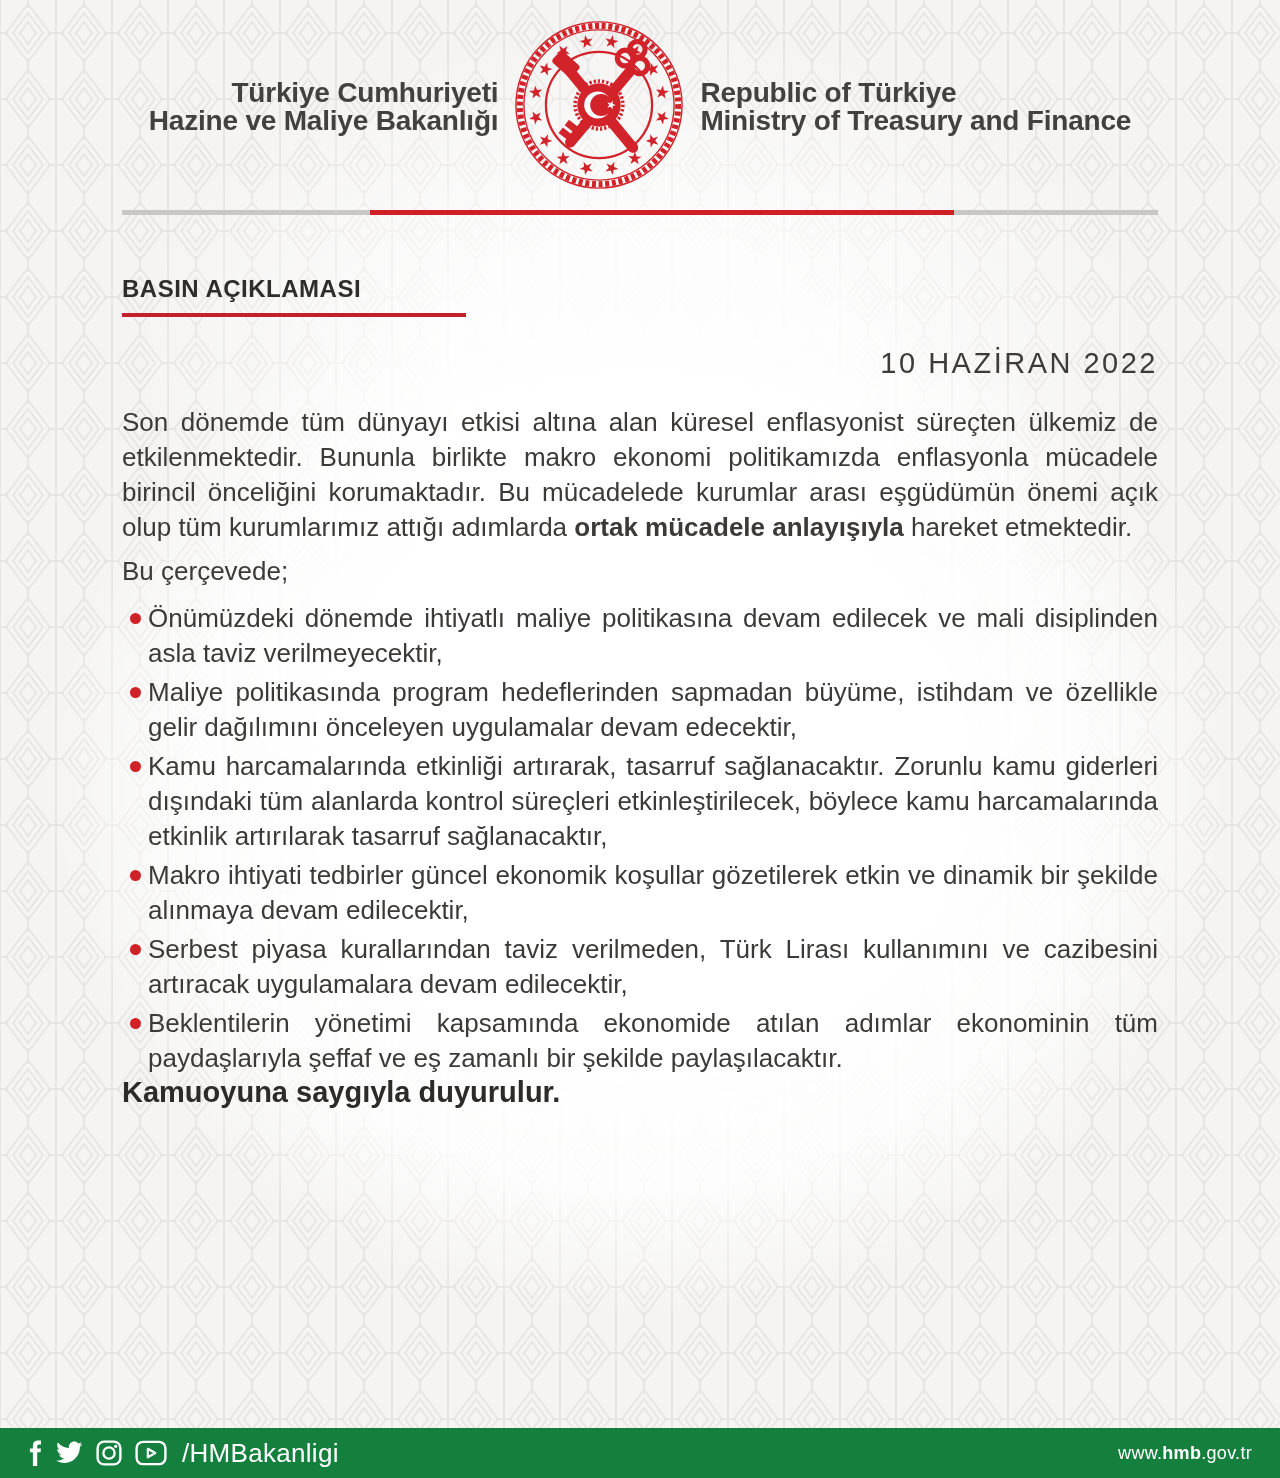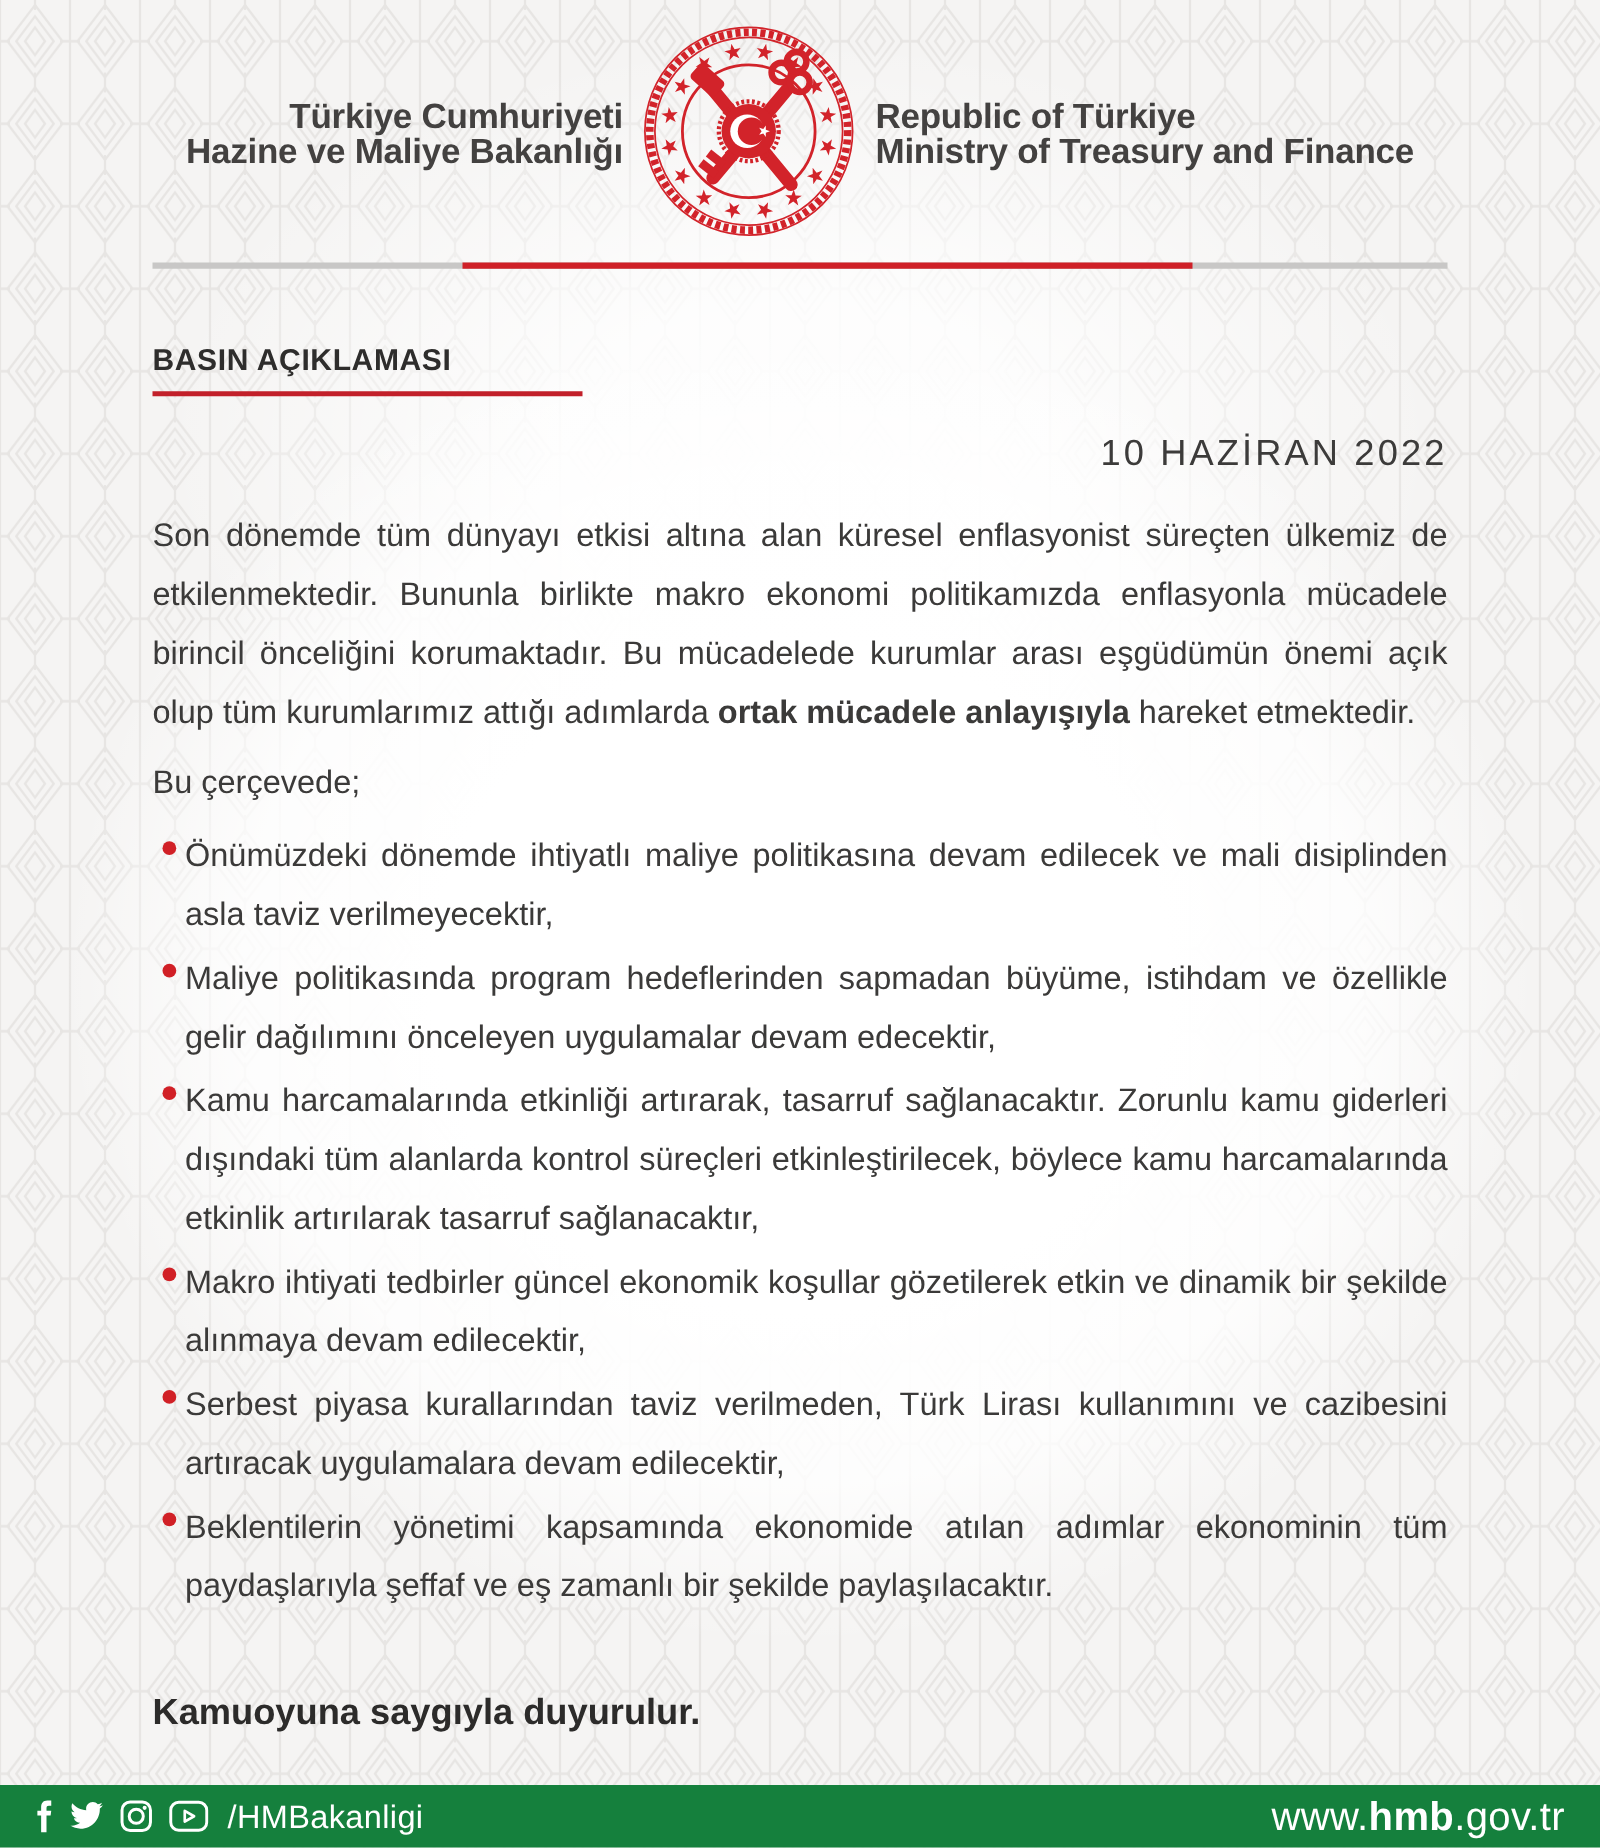--- a/index.html
+++ b/index.html
@@ -81,21 +81,21 @@
   }
   .doc-date {
     margin-top: 30px;
     text-align: right;
     font-size: 29px;
     letter-spacing: 2.5px;
     color: #3c3b3a;
   }
   .body-text {
     font-size: 26px;
-    line-height: 47px;
+    line-height: 35px;
     text-align: justify;
     color: #3b3a39;
   }
   p.intro { margin-top: 25px; }
   p.lead-in { margin-top: 9px; text-align: left; }
   ul.bullet-list {
     list-style: none;
     margin-top: 12px;
   }
   ul.bullet-list li {
@@ -107,21 +107,20 @@
   ul.bullet-list li .dot {
     position: absolute;
     left: 8px;
     top: 12px;
     width: 11px;
     height: 11px;
     border-radius: 50%;
     background: #d12026;
   }
   p.closing {
-    margin-top: 62px;
     font-size: 29px;
     font-weight: bold;
     color: #2c2b2a;
     text-align: left;
   }
 
   
   footer.footer-bar {
     position: absolute;
     left: 0; right: 0; bottom: 0;
@@ -130,21 +129,21 @@
     z-index: 3;
     display: flex;
     align-items: center;
     justify-content: space-between;
     padding: 0 28px;
     color: #ffffff;
   }
   .social-group { display: flex; align-items: center; gap: 13px; }
   .social-group svg { display: block; }
   .social-handle { font-size: 26px; letter-spacing: 0.3px; margin-left: 2px; }
-  .website { font-size: 32px; letter-spacing: 0.3px; }
+  .website { font-size: 18px; letter-spacing: 0.3px; }
   .website b { font-weight: bold; }
 </style>
 </head>
 <body>
 
 <svg class="bg-pattern" width="1280" height="1478" xmlns="http://www.w3.org/2000/svg">
   <defs>
     <pattern id="geo" patternUnits="userSpaceOnUse" width="56" height="66">
       <rect width="56" height="66" fill="#f5f4f3"></rect>
       <g fill="none" stroke="#e7e5e3" stroke-width="1.8">

